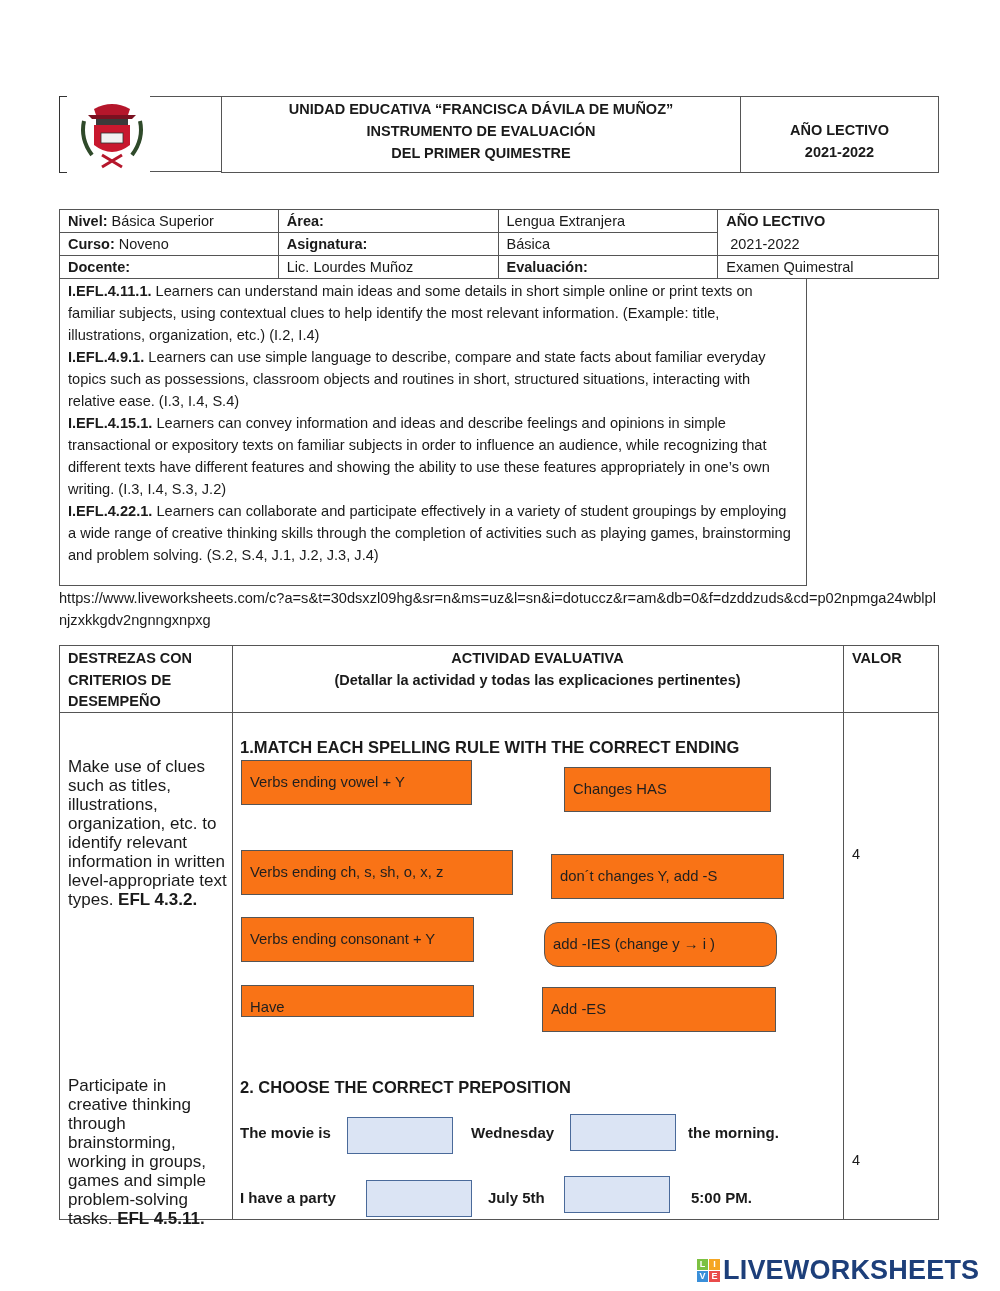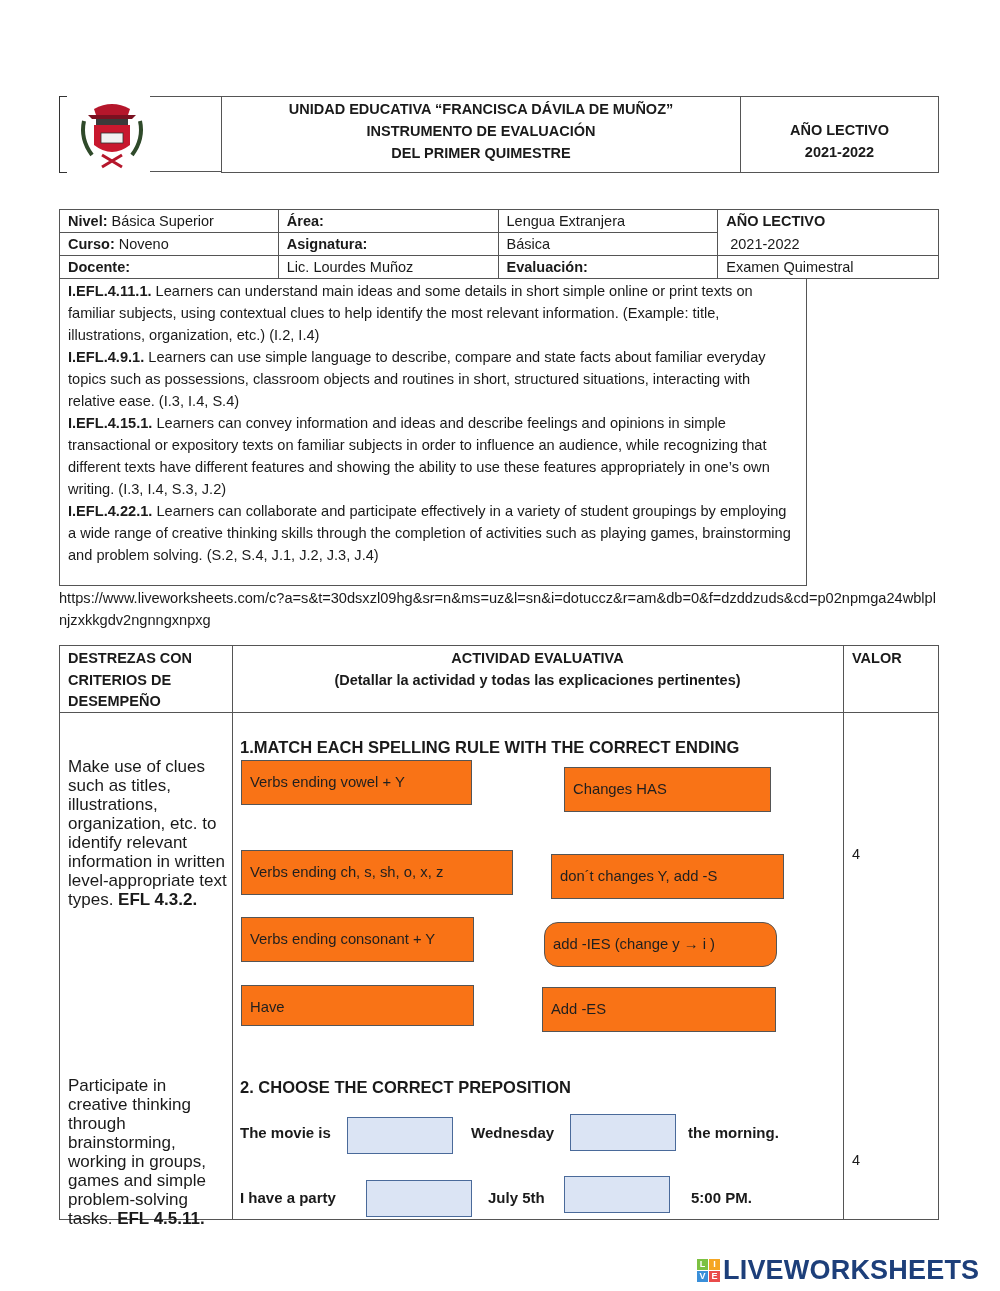--- a/index.html
+++ b/index.html
@@ -133,21 +133,21 @@
 
 <div class="abs skill" style="top:757px;">
   <span>Make use of clues such as titles, illustrations, organization, etc. to identify relevant information in written level-appropriate text types. </span><b>EFL 4.3.2.</b>
 </div>
 <div class="abs q-title" style="top:738px;">1.MATCH EACH SPELLING RULE WITH THE CORRECT ENDING</div>
 <div class="abs valor" style="top:846px;">4</div>
 
 <div class="match-box" style="left:241px;top:760px;width:231px;height:45px;">Verbs ending vowel + Y</div>
 <div class="match-box" style="left:241px;top:850px;width:272px;height:45px;">Verbs ending ch, s, sh, o, x, z</div>
 <div class="match-box" style="left:241px;top:917px;width:233px;height:45px;">Verbs ending consonant + Y</div>
-<div class="match-box" style="left:241px;top:985px;width:233px;height:41px;">Have</div>
+<div class="match-box" style="left:241px;top:985px;width:233px;height:32px;">Have</div>
 
 <div class="match-box" style="left:564px;top:767px;width:207px;height:45px;">Changes HAS</div>
 <div class="match-box" style="left:551px;top:854px;width:233px;height:45px;">don´t changes Y, add -S</div>
 <div class="match-box" style="left:544px;top:922px;width:233px;height:45px;border-radius:14px;">add -IES (change y → i )</div>
 <div class="match-box" style="left:542px;top:987px;width:234px;height:45px;">Add -ES</div>
 
 <div class="abs skill" style="top:1076px;">
   <span>Participate in creative thinking through brainstorming, working in groups, games and simple problem-solving tasks. </span><b>EFL 4.5.11.</b>
 </div>
 <div class="abs q-title" style="top:1078px;">2.  CHOOSE THE CORRECT PREPOSITION</div>

